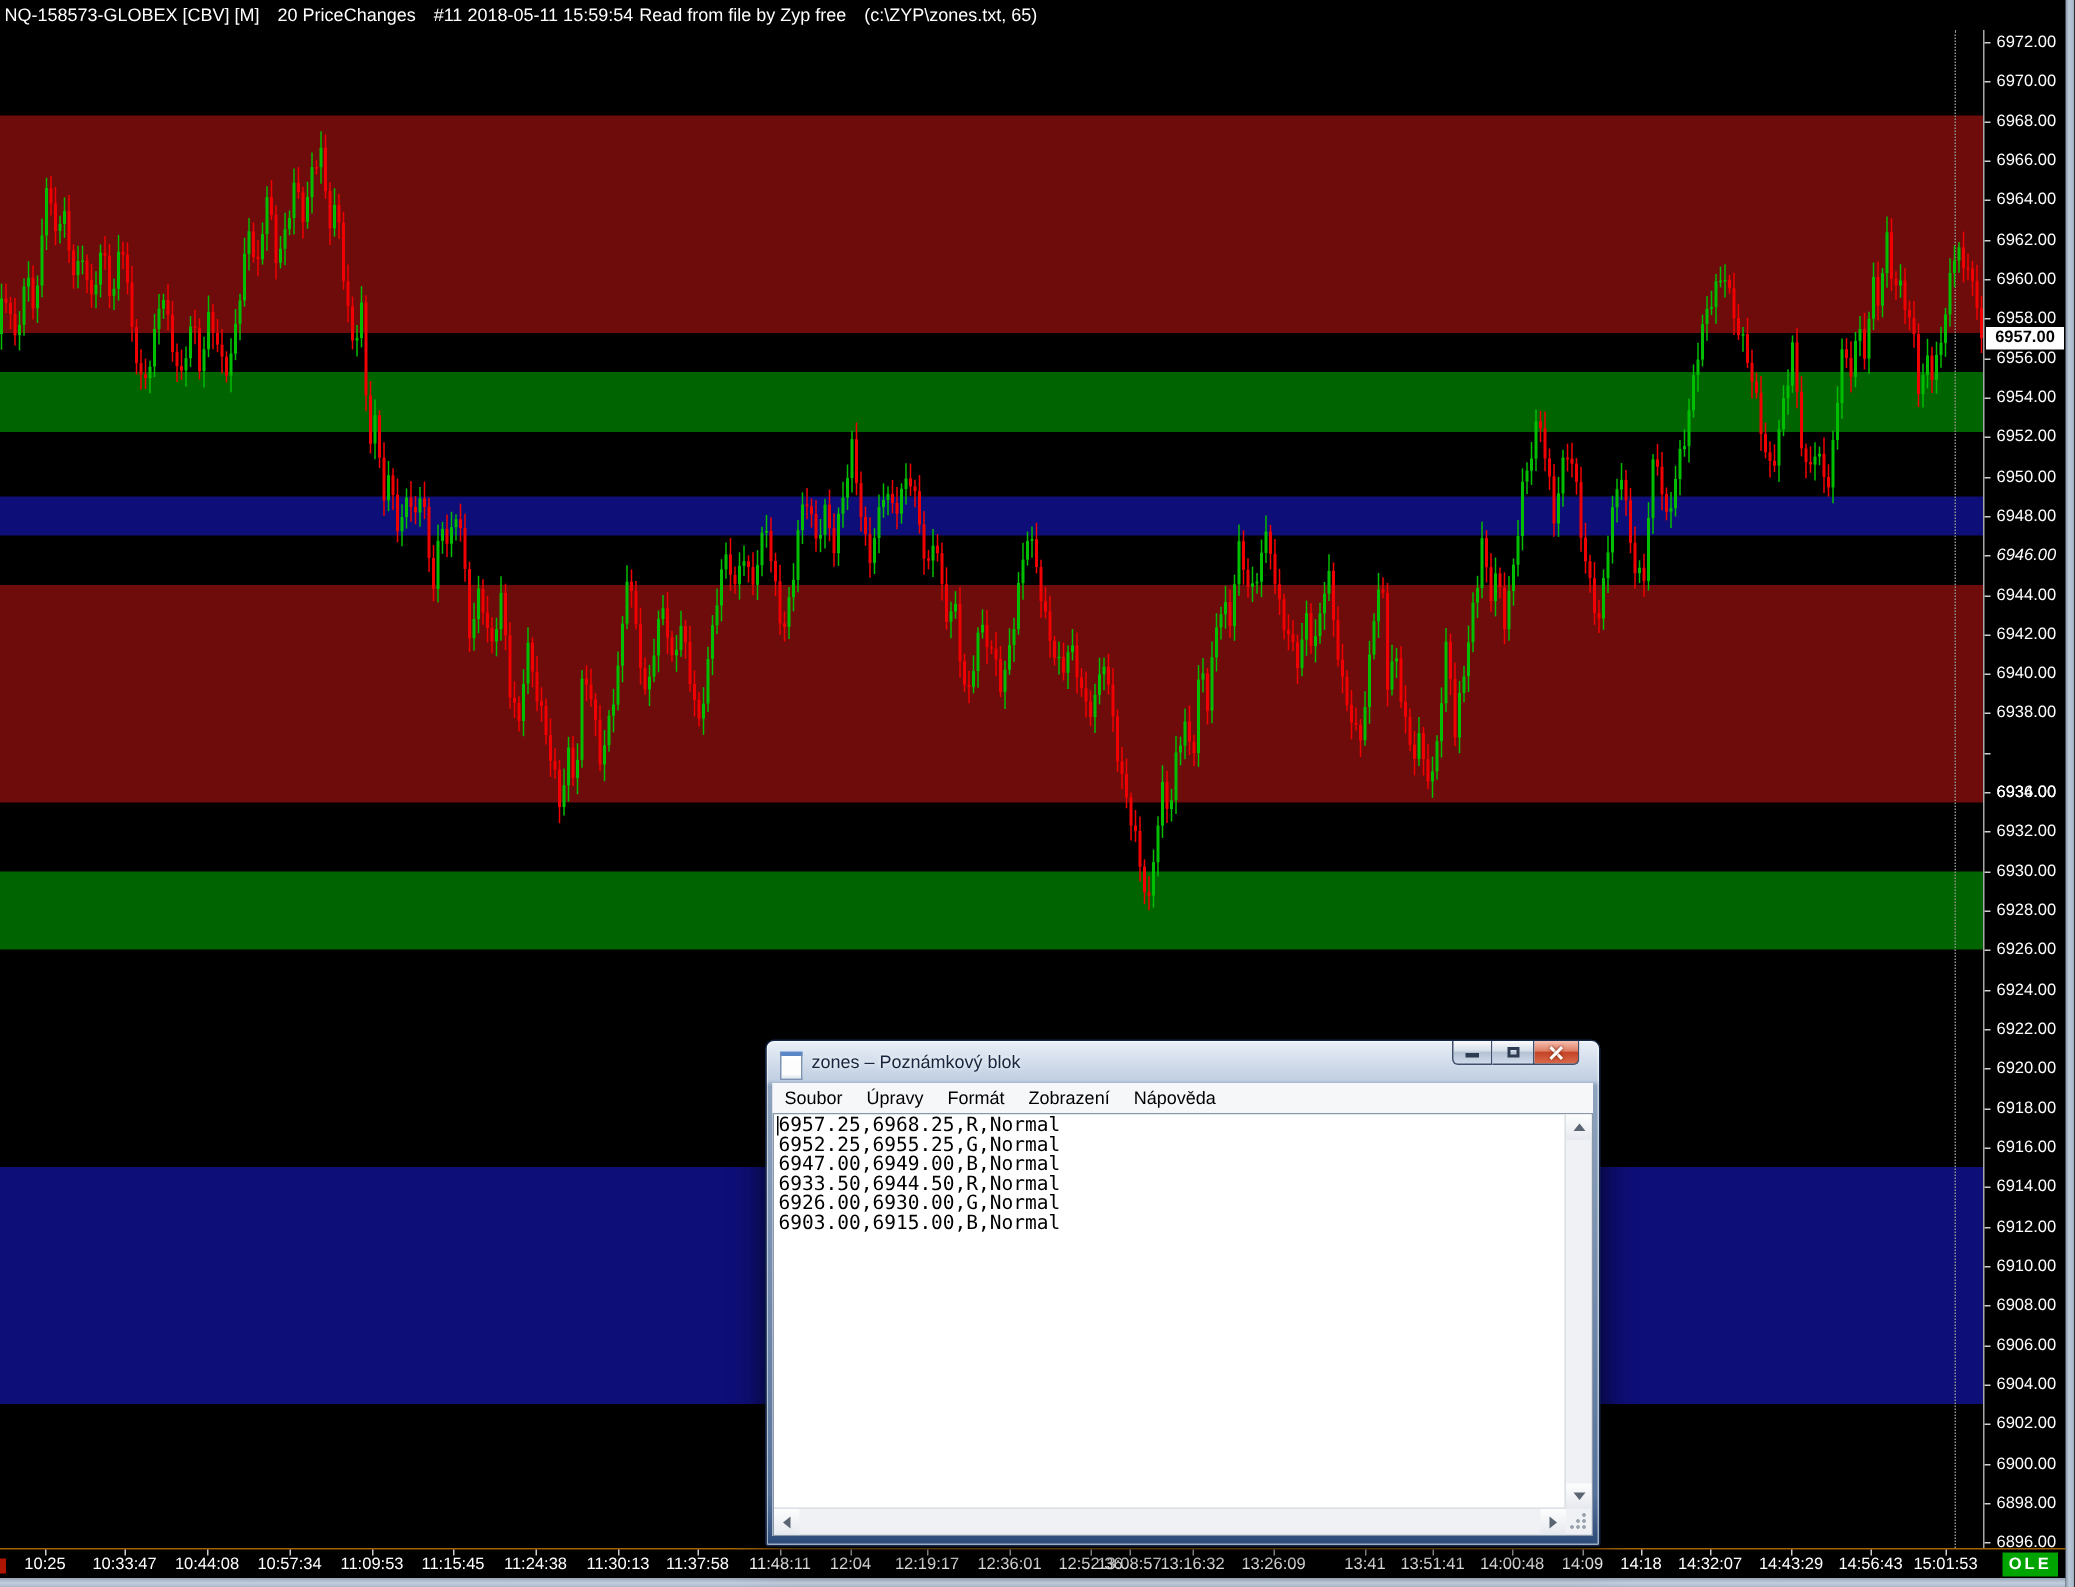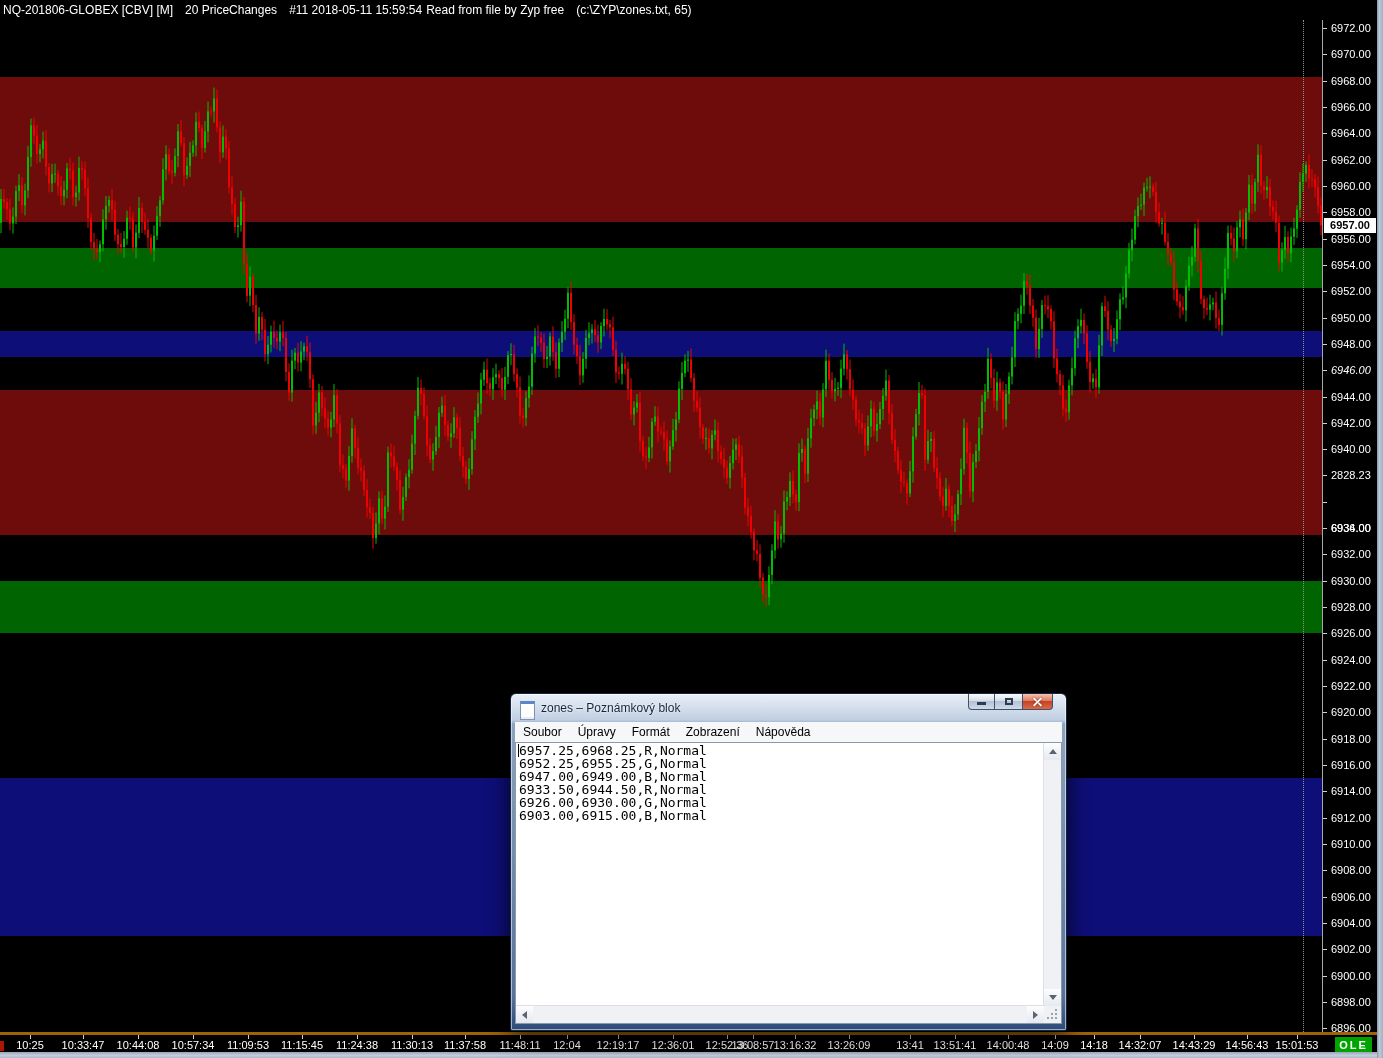--- a/index.html
+++ b/index.html
@@ -25,21 +25,21 @@
   
   #price-axis{position:absolute;left:1322px;top:20px;width:55px;height:1012px;background:#000;
     border-left:1px solid #a8a8a8;box-sizing:border-box;}
   .pa-label{position:absolute;left:8px;width:46px;height:12px;color:#fff;font-size:11px;line-height:12px;}
   .pa-tick{position:absolute;left:0;width:4px;height:1px;background:#cfcfcf;}
   #last-price{position:absolute;left:1px;right:1px;height:15px;background:#fff;color:#000;
     font-size:11px;line-height:15px;text-align:center;font-weight:bold;z-index:3;}
 
   
   #time-axis{position:absolute;left:0;top:1032px;width:1377px;height:20px;background:#000;
-    border-top:3px solid #a16207;box-sizing:border-box;}
+    border-top:1px solid #a16207;box-sizing:border-box;}
   .ta-label{position:absolute;top:4px;transform:translateX(-50%);color:#fff;font-size:11px;white-space:nowrap;}
   .ta-tick{position:absolute;top:0;width:1px;height:4px;background:#cfcfcf;}
   #ta-red-frag{position:absolute;left:0;top:6px;width:4px;height:10px;background:#b01500;}
   #ole-badge{position:absolute;right:5px;top:2px;width:37px;height:16px;background:#00a400;
     color:#fff;font-size:11px;font-weight:bold;letter-spacing:2px;text-align:center;line-height:16px;}
 
   
   #notepad{position:absolute;left:510px;top:693px;width:557px;height:338px;
     border:1px solid #122545;border-radius:6px 6px 2px 2px;
     background:linear-gradient(#e9eff8,#c0cfe2 26px,#8ea3bd 30px,#56729b 90%,#2c4a78);
@@ -92,21 +92,21 @@
       radial-gradient(circle at 4px 12px,#9aa2ad 1px,transparent 1.5px),
       radial-gradient(circle at 8px 8px,#9aa2ad 1px,transparent 1.5px),
       radial-gradient(circle at 12px 4px,#9aa2ad 1px,transparent 1.5px);}
 </style>
 </head>
 <body>
 
 <div id="stage">
 
   <div id="titlebar">
-    <span>NQ-201806-GLOBEX [CBV] [M]</span><span>20 PriceChanges</span><span class="tight">#11 2018-05-11 15:59:54</span><span>Read from file by Zyp free</span><span>(c:\ZYP\zones.txt, 65)</span>
+    <span>NQ-158573-GLOBEX [CBV] [M]</span><span>20 PriceChanges</span><span class="tight">#11 2018-05-11 15:59:54</span><span>Read from file by Zyp free</span><span>(c:\ZYP\zones.txt, 65)</span>
   </div>
 
   <div id="plot">
     <div id="zone-layer">
         <div class="zone" style="top: 57.4px; height: 144.8px; background: rgb(110, 11, 11);"></div>
         <div class="zone" style="top: 228.4px; height: 39.5px; background: rgb(0, 100, 0);"></div>
         <div class="zone" style="top: 310.7px; height: 26.3px; background: rgb(14, 14, 120);"></div>
         <div class="zone" style="top: 369.9px; height: 144.8px; background: rgb(110, 11, 11);"></div>
         <div class="zone" style="top: 560.7px; height: 52.6px; background: rgb(0, 100, 0);"></div>
         <div class="zone" style="top: 758.1px; height: 157.9px; background: rgb(14, 14, 120);"></div>
@@ -1028,21 +1028,21 @@
         <div class="pa-label" style="top: 317.8px;">6948.00</div>
         <div class="pa-tick" style="top: 350.2px;"></div>
         <div class="pa-label" style="top: 344.2px; font-style: italic;">6946.00</div>
         <div class="pa-tick" style="top: 376.5px;"></div>
         <div class="pa-label" style="top: 370.5px;">6944.00</div>
         <div class="pa-tick" style="top: 402.8px;"></div>
         <div class="pa-label" style="top: 396.8px;">6942.00</div>
         <div class="pa-tick" style="top: 429.1px;"></div>
         <div class="pa-label" style="top: 423.1px;">6940.00</div>
         <div class="pa-tick" style="top: 455.4px;"></div>
-        <div class="pa-label" style="top: 449.4px;">2828.23</div>
+        <div class="pa-label" style="top: 449.4px;">6938.00</div>
         <div class="pa-tick" style="top: 481.8px;"></div>
         <div class="pa-label" style="top: 502px;">6936.00</div>
         <div class="pa-tick" style="top: 508.1px;"></div>
         <div class="pa-label" style="top: 502.1px;">6934.00</div>
         <div class="pa-tick" style="top: 534.4px;"></div>
         <div class="pa-label" style="top: 528.4px;">6932.00</div>
         <div class="pa-tick" style="top: 560.7px;"></div>
         <div class="pa-label" style="top: 554.7px;">6930.00</div>
         <div class="pa-tick" style="top: 587px;"></div>
         <div class="pa-label" style="top: 581px;">6928.00</div>

